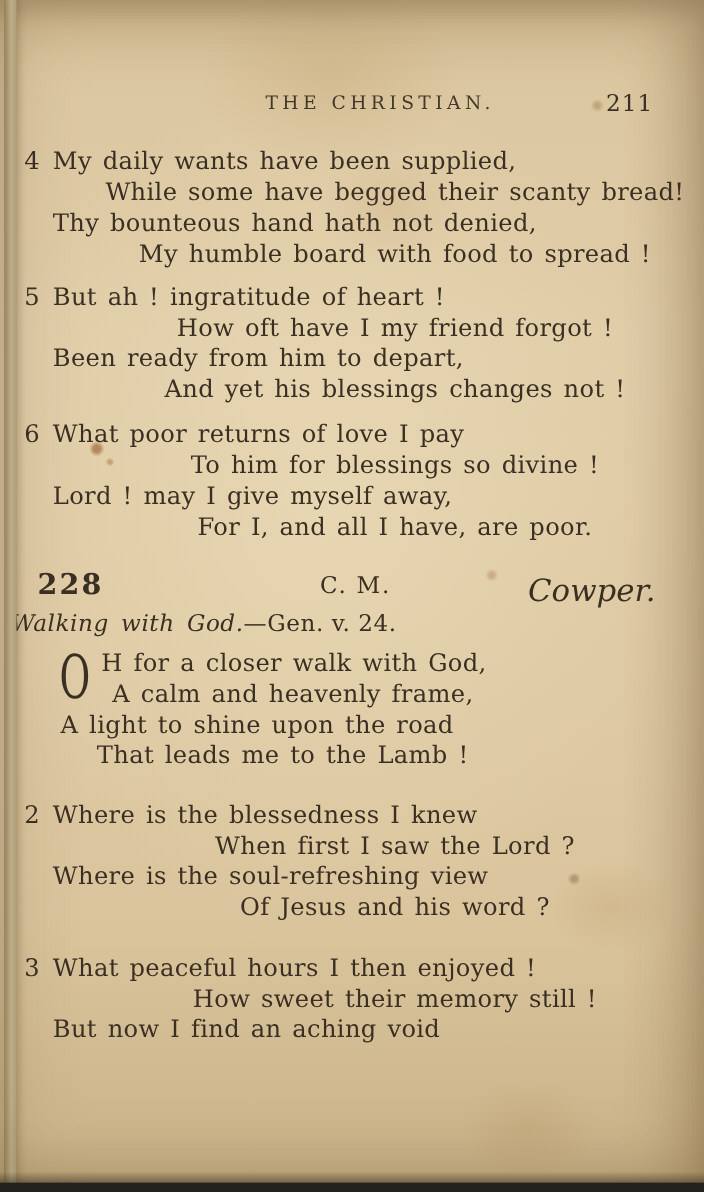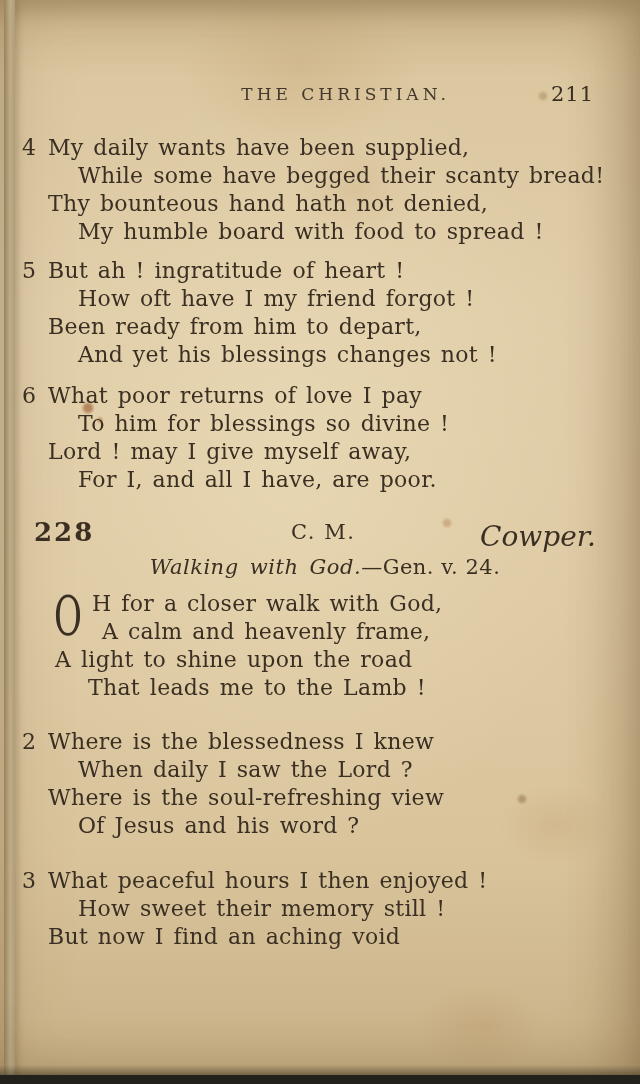--- a/index.html
+++ b/index.html
@@ -40,34 +40,34 @@
   .running-header{position:relative;height:26px;margin-top:84px;}
   .rh-title{position:absolute;left:54%;transform:translateX(-50%);
     font-size:17px;letter-spacing:4px;color:#43382a;white-space:nowrap;}
   .rh-page{position:absolute;right:46px;top:-2px;font-size:21px;letter-spacing:1px;}
 
   
   .verse{position:relative;padding-left:48px;font-size:22px;line-height:28px;
     letter-spacing:.3px;word-spacing:2.5px;}
   .vnum{position:absolute;left:22px;top:0;}
   .line{white-space:nowrap;}
-  .indent{margin-left:30px;}
+  .indent{margin-left:30px;text-align:center;}
   .v4{margin-top:24px;}
   .v5{margin-top:11px;}
   .v6{margin-top:13px;}
   .v2{margin-top:26px;}
   .v3{margin-top:27px;}
 
   
   .hymn-head{position:relative;margin-top:23px;height:32px;padding-left:34px;}
   .hymn-num{font-size:26px;font-weight:bold;letter-spacing:2px;}
   .hymn-meter{position:absolute;left:50.5%;transform:translateX(-50%);top:3px;
     font-size:21px;letter-spacing:1.5px;}
   .hymn-author{position:absolute;right:44px;top:3px;font-style:italic;font-size:28px;}
-  .hymn-sub{margin-top:6px;text-align:center;font-size:21px;padding-left:10px;}
+  .hymn-sub{margin-top:6px;font-size:21px;padding-left:10px;}
   .sub-title{font-style:italic;letter-spacing:.5px;word-spacing:4px;}
   .sub-ref{font-style:normal;letter-spacing:.5px;}
 
   
   .vfirst{margin-top:11px;}
   .dropcap{float:left;width:30px;height:50px;margin:3px 8px 0 6px;}
   .dropcap-inner{display:inline-block;font-size:55px;line-height:46px;
     transform:scaleX(.62);transform-origin:0 50%;}
   .fl2{text-indent:10px;}
   .fl3{margin-left:7px;clear:none;}
@@ -125,21 +125,21 @@
       <span class="dropcap"><span class="dropcap-inner">O</span></span>
       <div class="line fl1">H for a closer walk with God,</div>
       <div class="line fl2">A calm and heavenly frame,</div>
       <div class="line fl3">A light to shine upon the road</div>
       <div class="line fl4">That leads me to the Lamb !</div>
     </div>
 
     <div class="verse v2">
       <span class="vnum">2</span>
       <div class="line">Where is the blessedness I knew</div>
-      <div class="line indent">When daily I saw the Lord ?</div>
+      <div class="line indent">When first I saw the Lord ?</div>
       <div class="line">Where is the soul-refreshing view</div>
       <div class="line indent">Of Jesus and his word ?</div>
     </div>
 
     <div class="verse v3">
       <span class="vnum">3</span>
       <div class="line">What peaceful hours I then enjoyed !</div>
       <div class="line indent">How sweet their memory still !</div>
       <div class="line">But now I find an aching void</div>
     </div>

